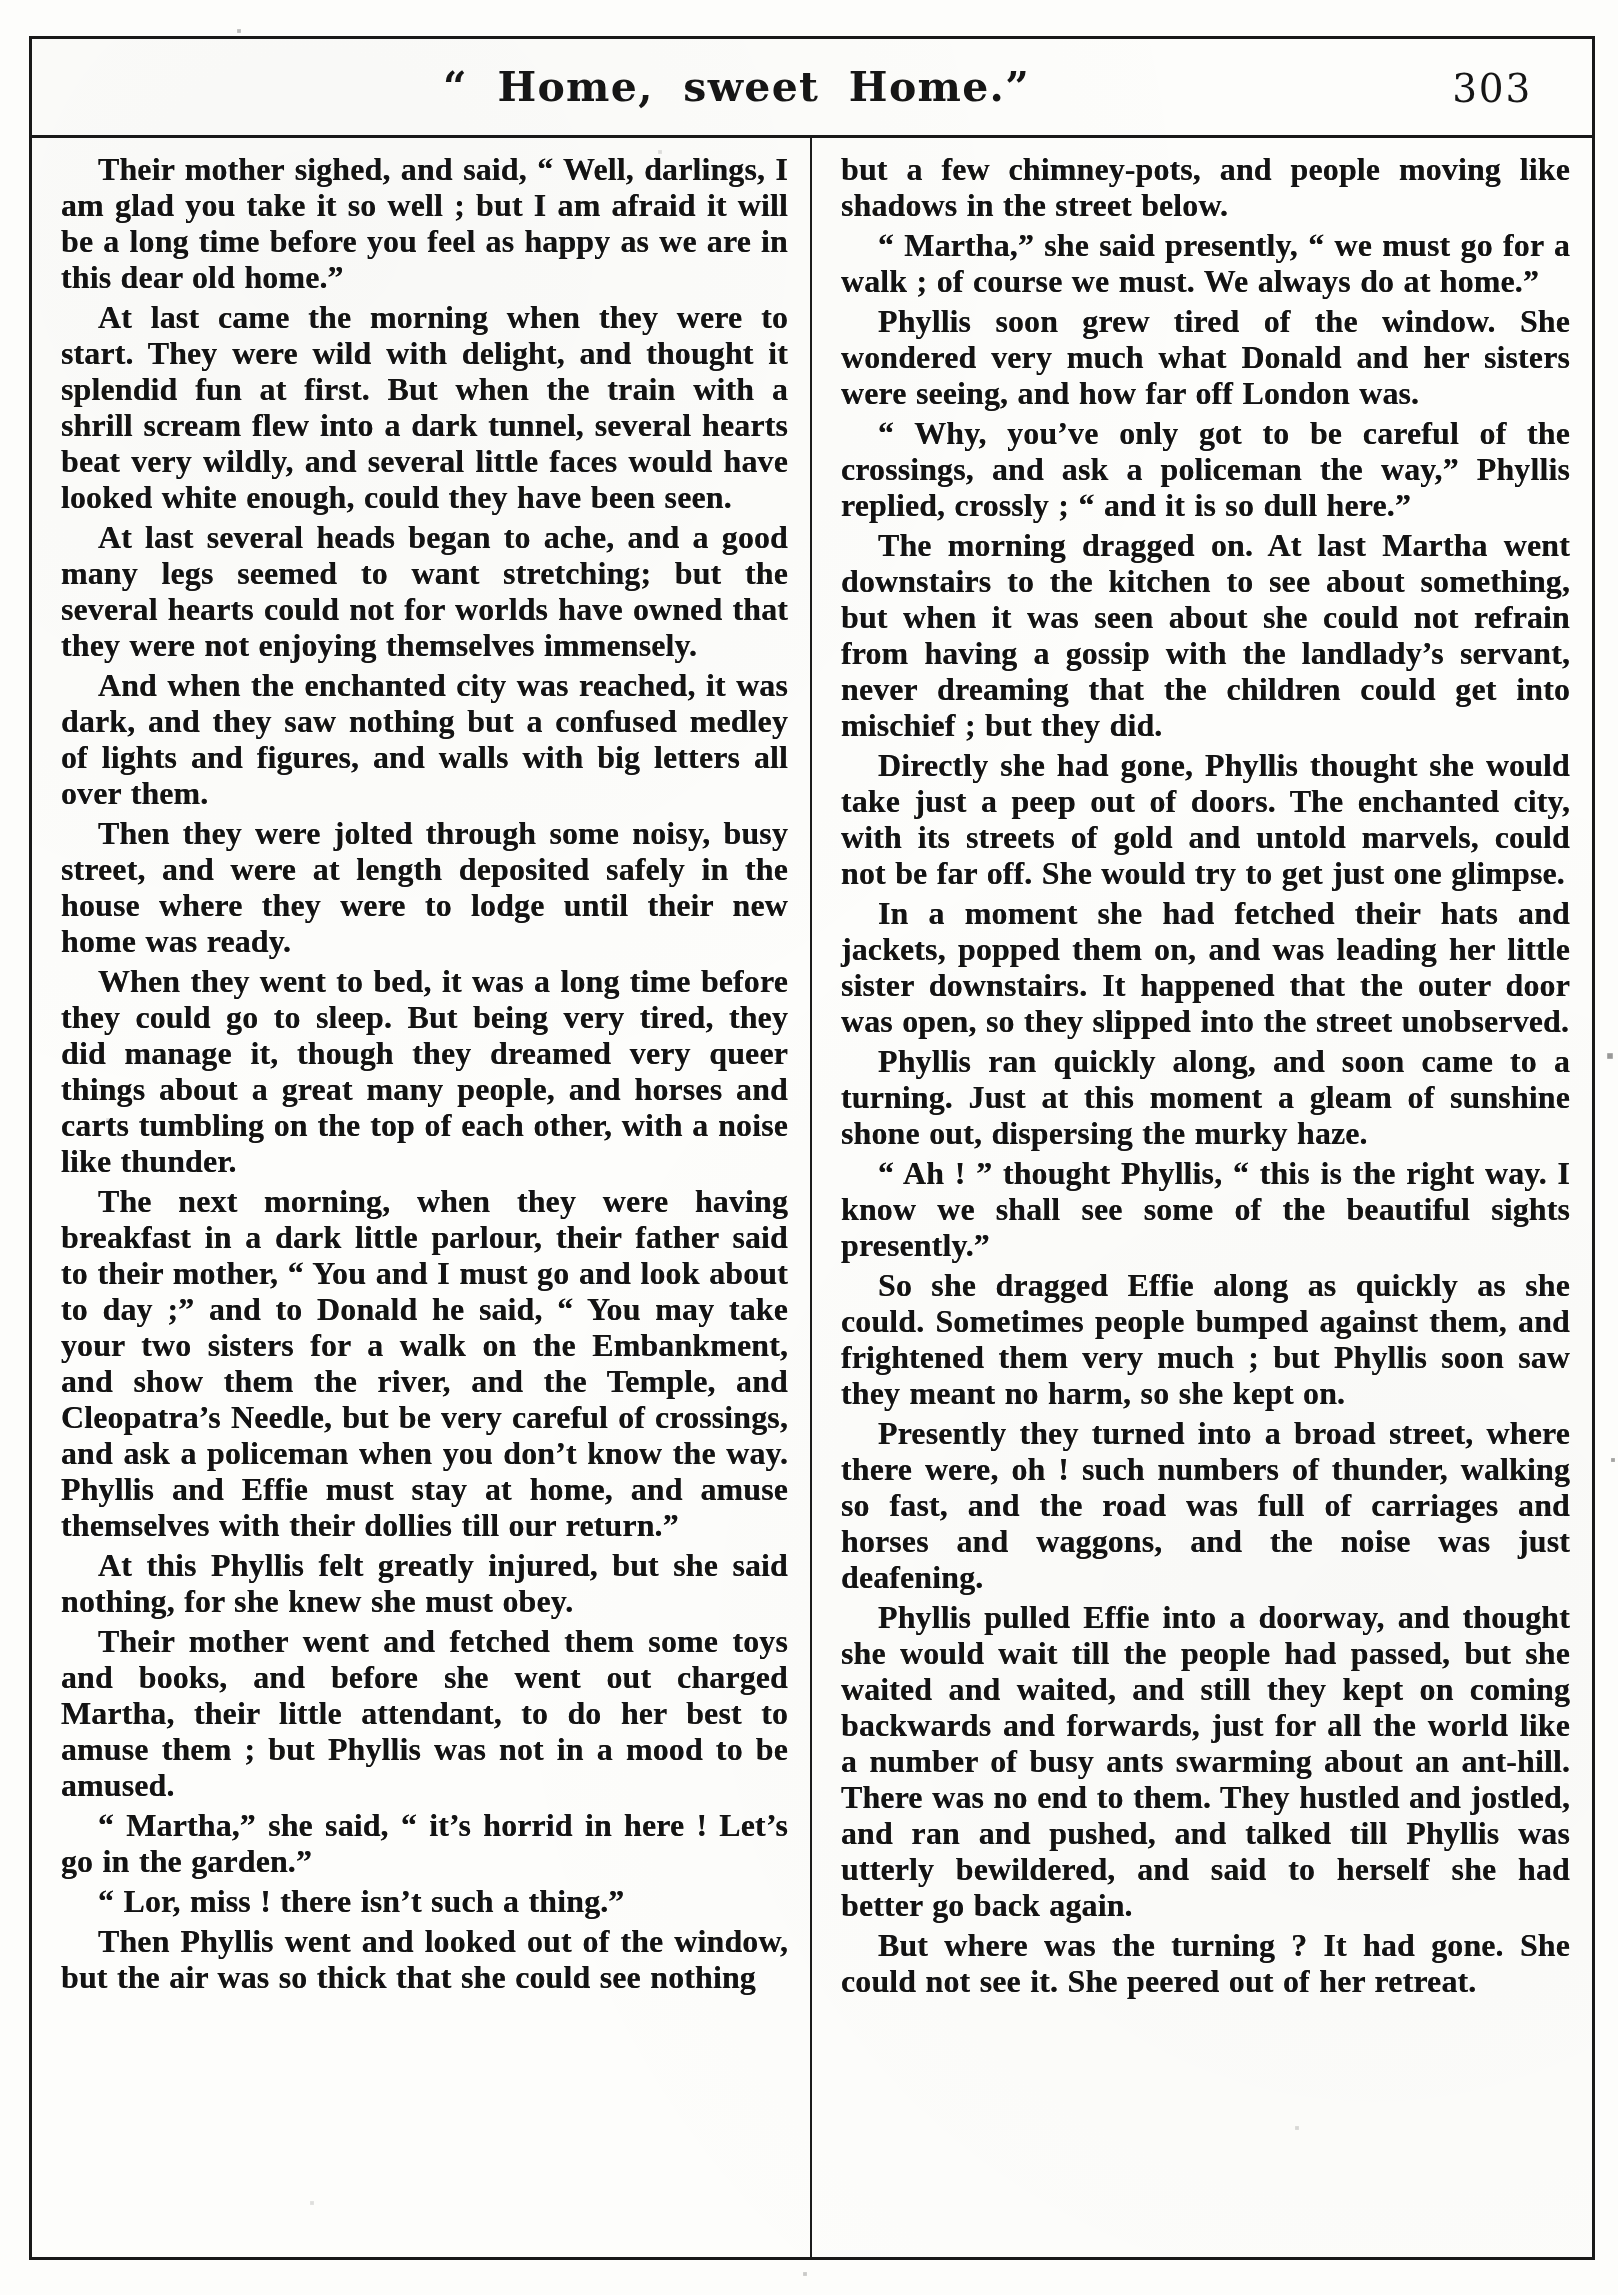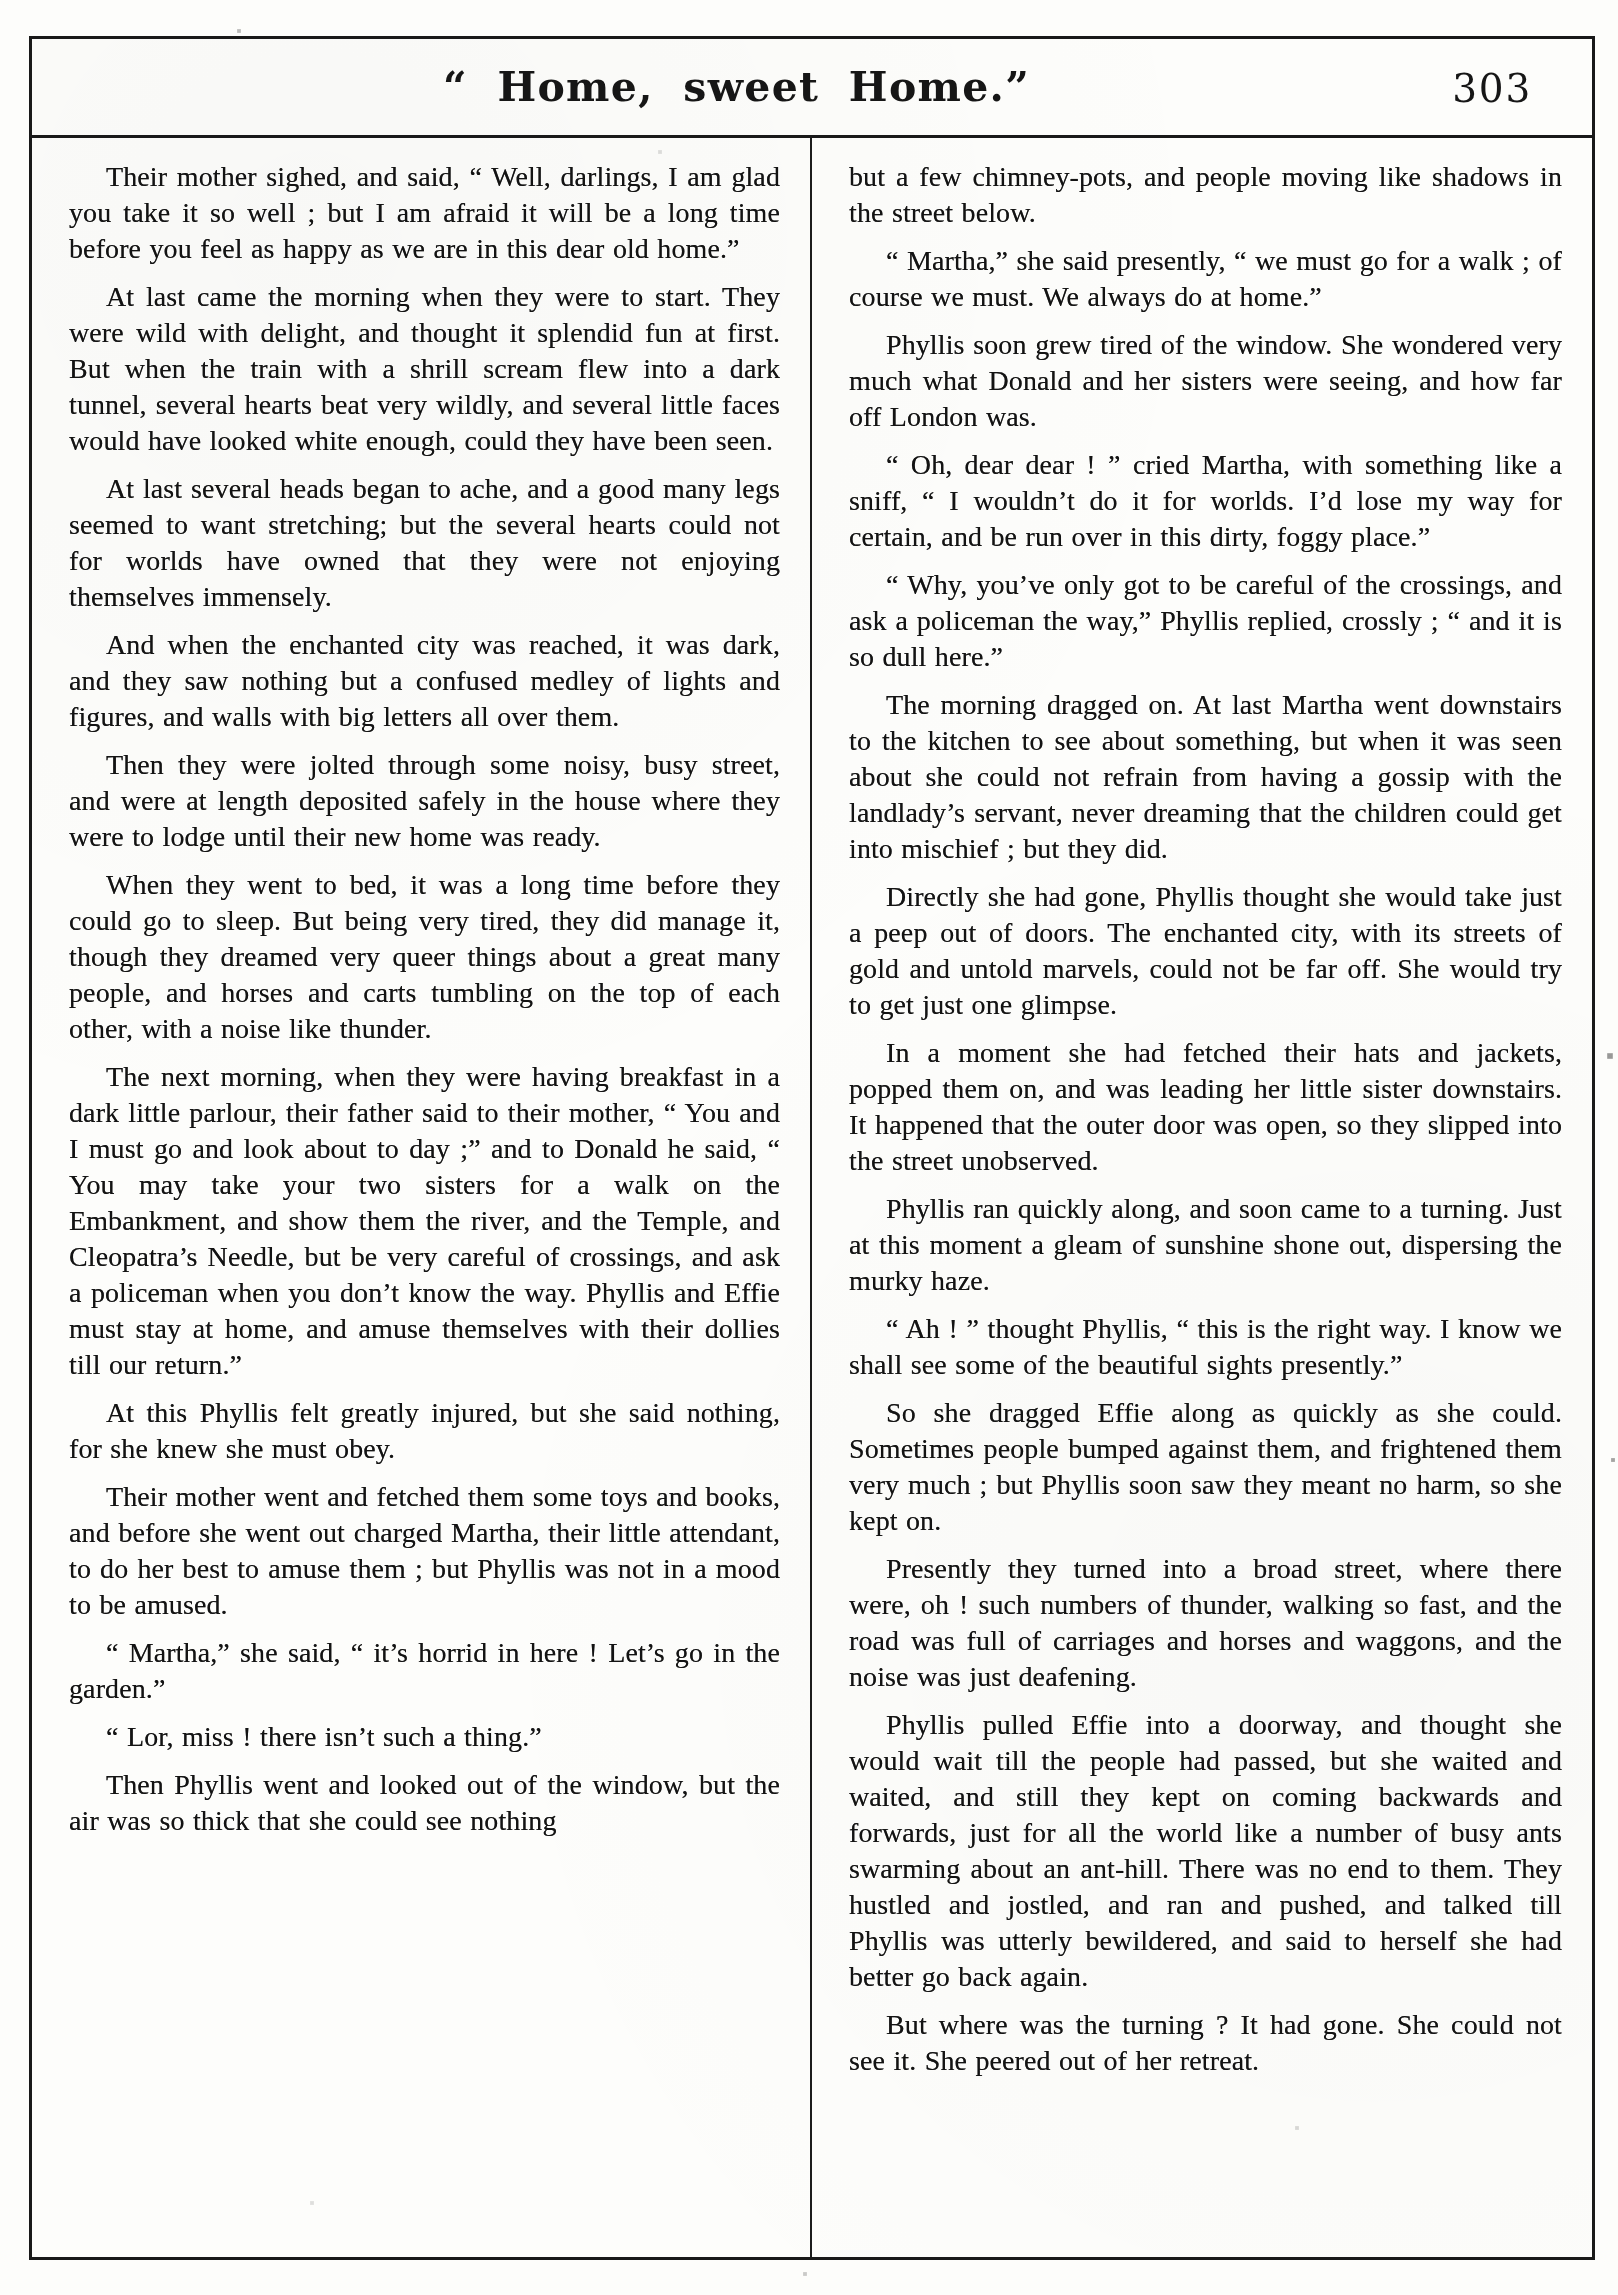--- a/index.html
+++ b/index.html
@@ -55,28 +55,29 @@
     height: calc(100% - 99px);
   }
   .col {
     width: 50%;
     box-sizing: border-box;
     overflow: hidden;
     padding: 9px 18px 0 25px;
   }
   .col-left { border-right: 2.7px solid #1c1c1c; }
   .col p {
-    margin: 12px;
+    margin: 4px;
     text-align: justify;
     text-indent: 37px;
-    font-size: 28px;
+    font-size: 32px;
     line-height: 36px;
     word-spacing: 1.3px;
     letter-spacing: 0.1px;
     text-shadow: 0 0 0.6px rgba(0,0,0,0.6);
+    font-weight: bold;
   }
   .col p.cont { text-indent: 0; }
 
   
   .specks {
     position: absolute; width: 1.8px; height: 1.8px; left: 0; top: 0;
     background: transparent; pointer-events: none;
     box-shadow:
       238px 30px 0 0.9px rgba(0,0,0,0.25),
       659px 151px 0 0.9px rgba(0,0,0,0.12),
@@ -113,21 +114,20 @@
         <p>Their mother went and fetched them some toys and books, and before she went out charged Martha, their little attendant, to do her best to amuse them ; but Phyllis was not in a mood to be amused.</p>
         <p>“ Martha,” she said, “ it’s horrid in here !   Let’s go in the garden.”</p>
         <p>“ Lor, miss ! there isn’t such a thing.”</p>
         <p>Then Phyllis went and looked out of the window, but the air was so thick that she could see nothing</p>
       </div>
 
       <div class="col col-right">
         <p class="cont">but a few chimney-pots, and people moving like shadows in the street below.</p>
         <p>“ Martha,” she said presently, “ we must go for a walk ; of course we must.  We always do at home.”</p>
         <p>Phyllis soon grew tired of the window.  She wondered very much what Donald and her sisters were seeing, and how far off London was.</p>
-        <p>“ Oh, dear dear ! ” cried Martha, with something like a sniff, “ I wouldn’t do it for worlds.  I’d lose my way for certain, and be run over in this dirty, foggy place.”</p>
         <p>“ Why, you’ve only got to be careful of the crossings, and ask a policeman the way,” Phyllis replied, crossly ; “ and it is so dull here.”</p>
         <p>The morning dragged on.  At last Martha went downstairs to the kitchen to see about something, but when it was seen about she could not refrain from having a gossip with the landlady’s servant, never dreaming that the children could get into mischief ; but they did.</p>
         <p>Directly she had gone, Phyllis thought she would take just a peep out of doors.  The enchanted city, with its streets of gold and untold marvels, could not be far off.  She would try to get just one glimpse.</p>
         <p>In a moment she had fetched their hats and jackets, popped them on, and was leading her little sister downstairs.  It happened that the outer door was open, so they slipped into the street unobserved.</p>
         <p>Phyllis ran quickly along, and soon came to a turning.  Just at this moment a gleam of sunshine shone out, dispersing the murky haze.</p>
         <p>“ Ah ! ” thought Phyllis, “ this is the right way.  I know we shall see some of the beautiful sights presently.”</p>
         <p>So she dragged Effie along as quickly as she could.  Sometimes people bumped against them, and frightened them very much ; but Phyllis soon saw they meant no harm, so she kept on.</p>
         <p>Presently they turned into a broad street, where there were, oh ! such numbers of thunder, walking so fast, and the road was full of carriages and horses and waggons, and the noise was just deafening.</p>
         <p>Phyllis pulled Effie into a doorway, and thought she would wait till the people had passed, but she waited and waited, and still they kept on coming backwards and forwards, just for all the world like a number of busy ants swarming about an ant-hill.  There was no end to them.  They hustled and jostled, and ran and pushed, and talked till Phyllis was utterly bewildered, and said to herself she had better go back again.</p>
         <p>But where was the turning ?   It had gone.  She could not see it.  She peered out of her retreat.</p>

